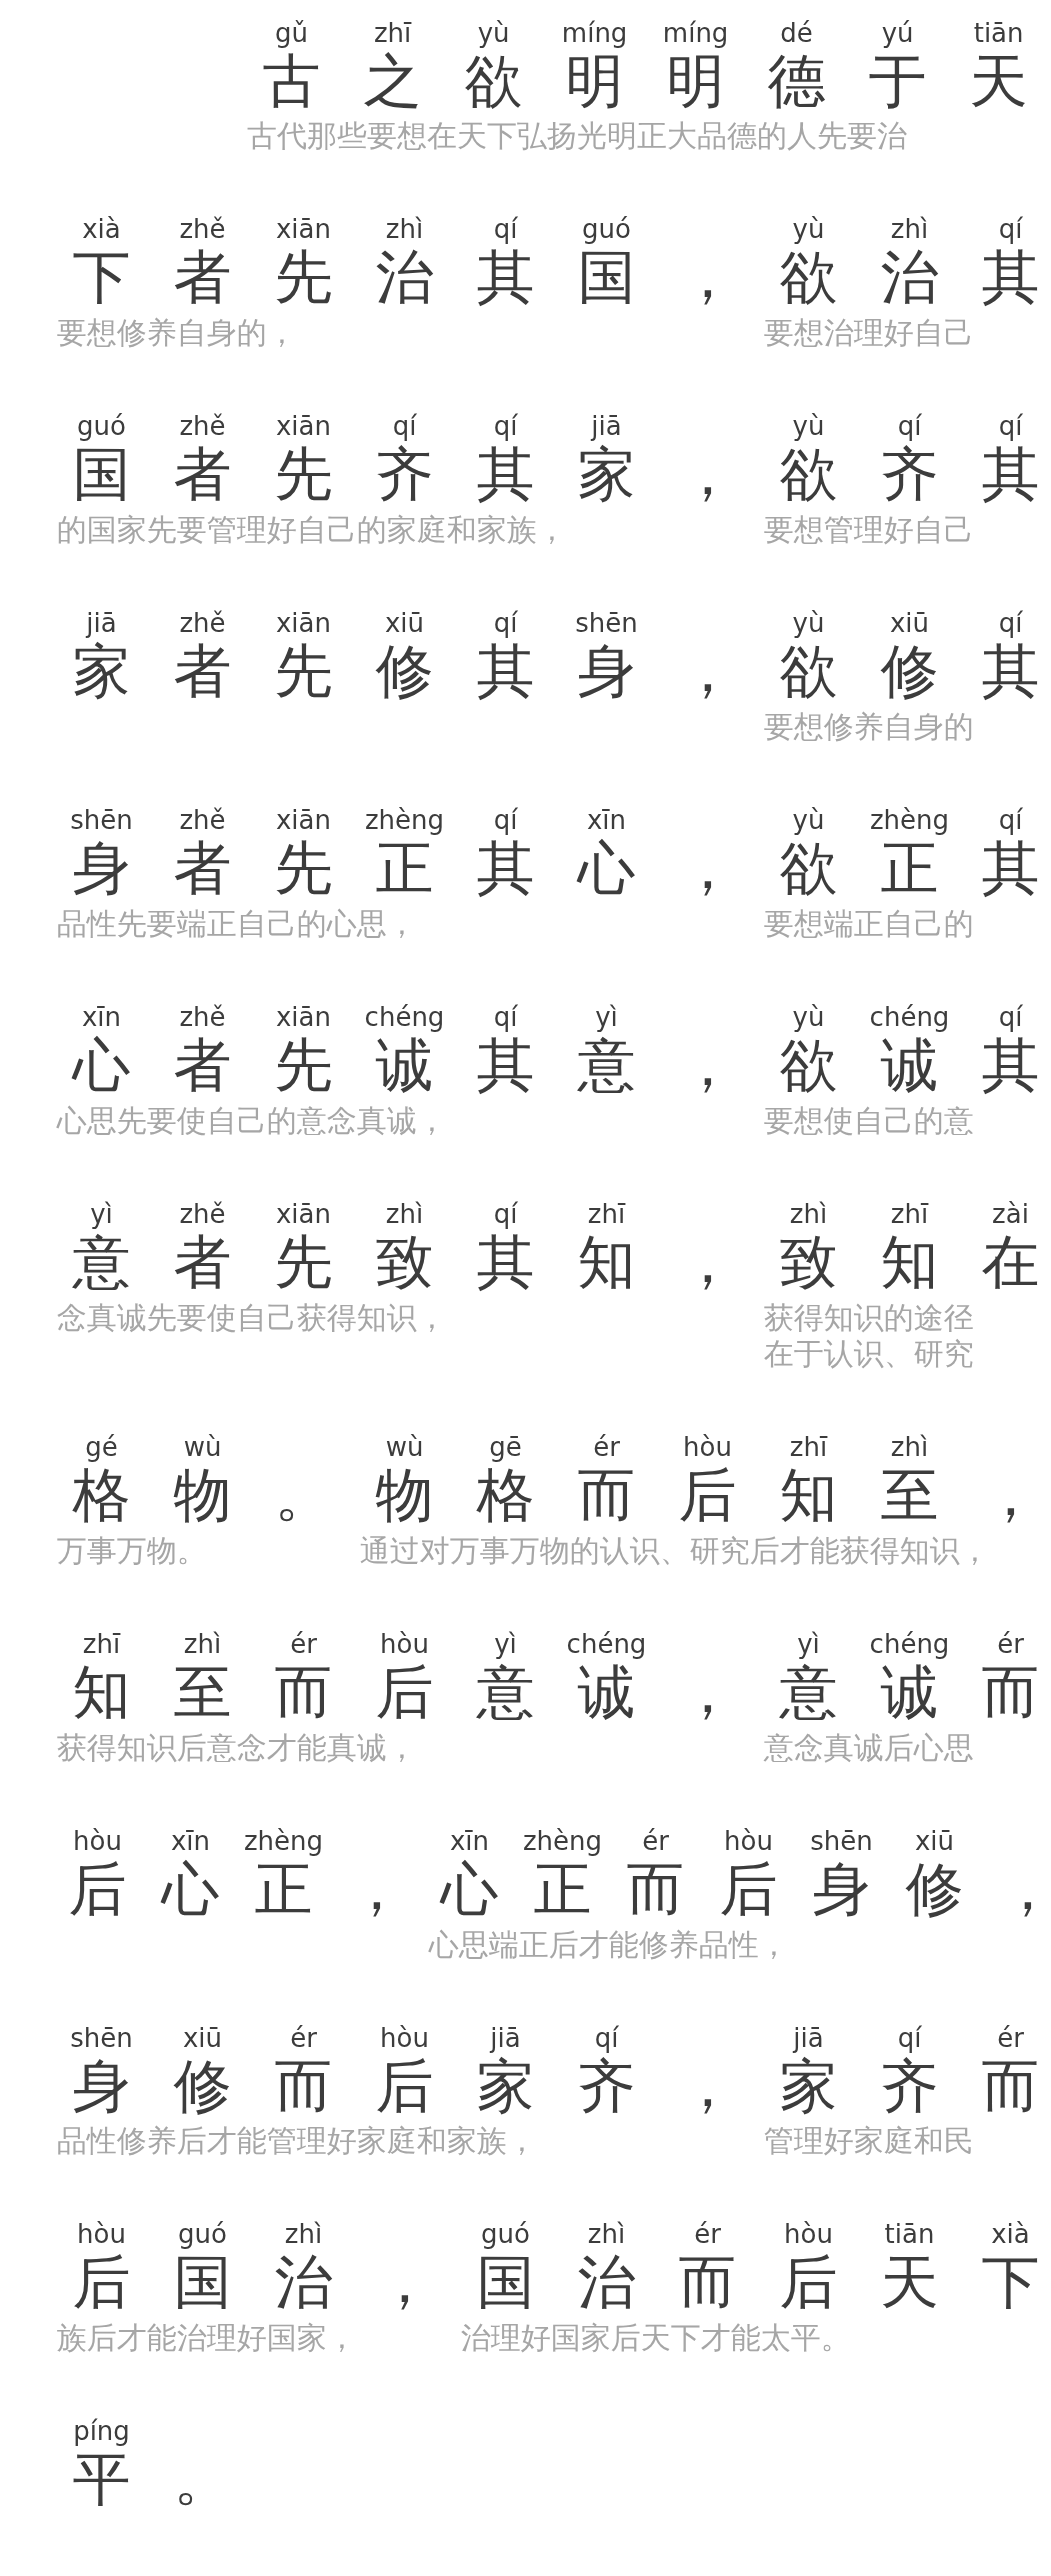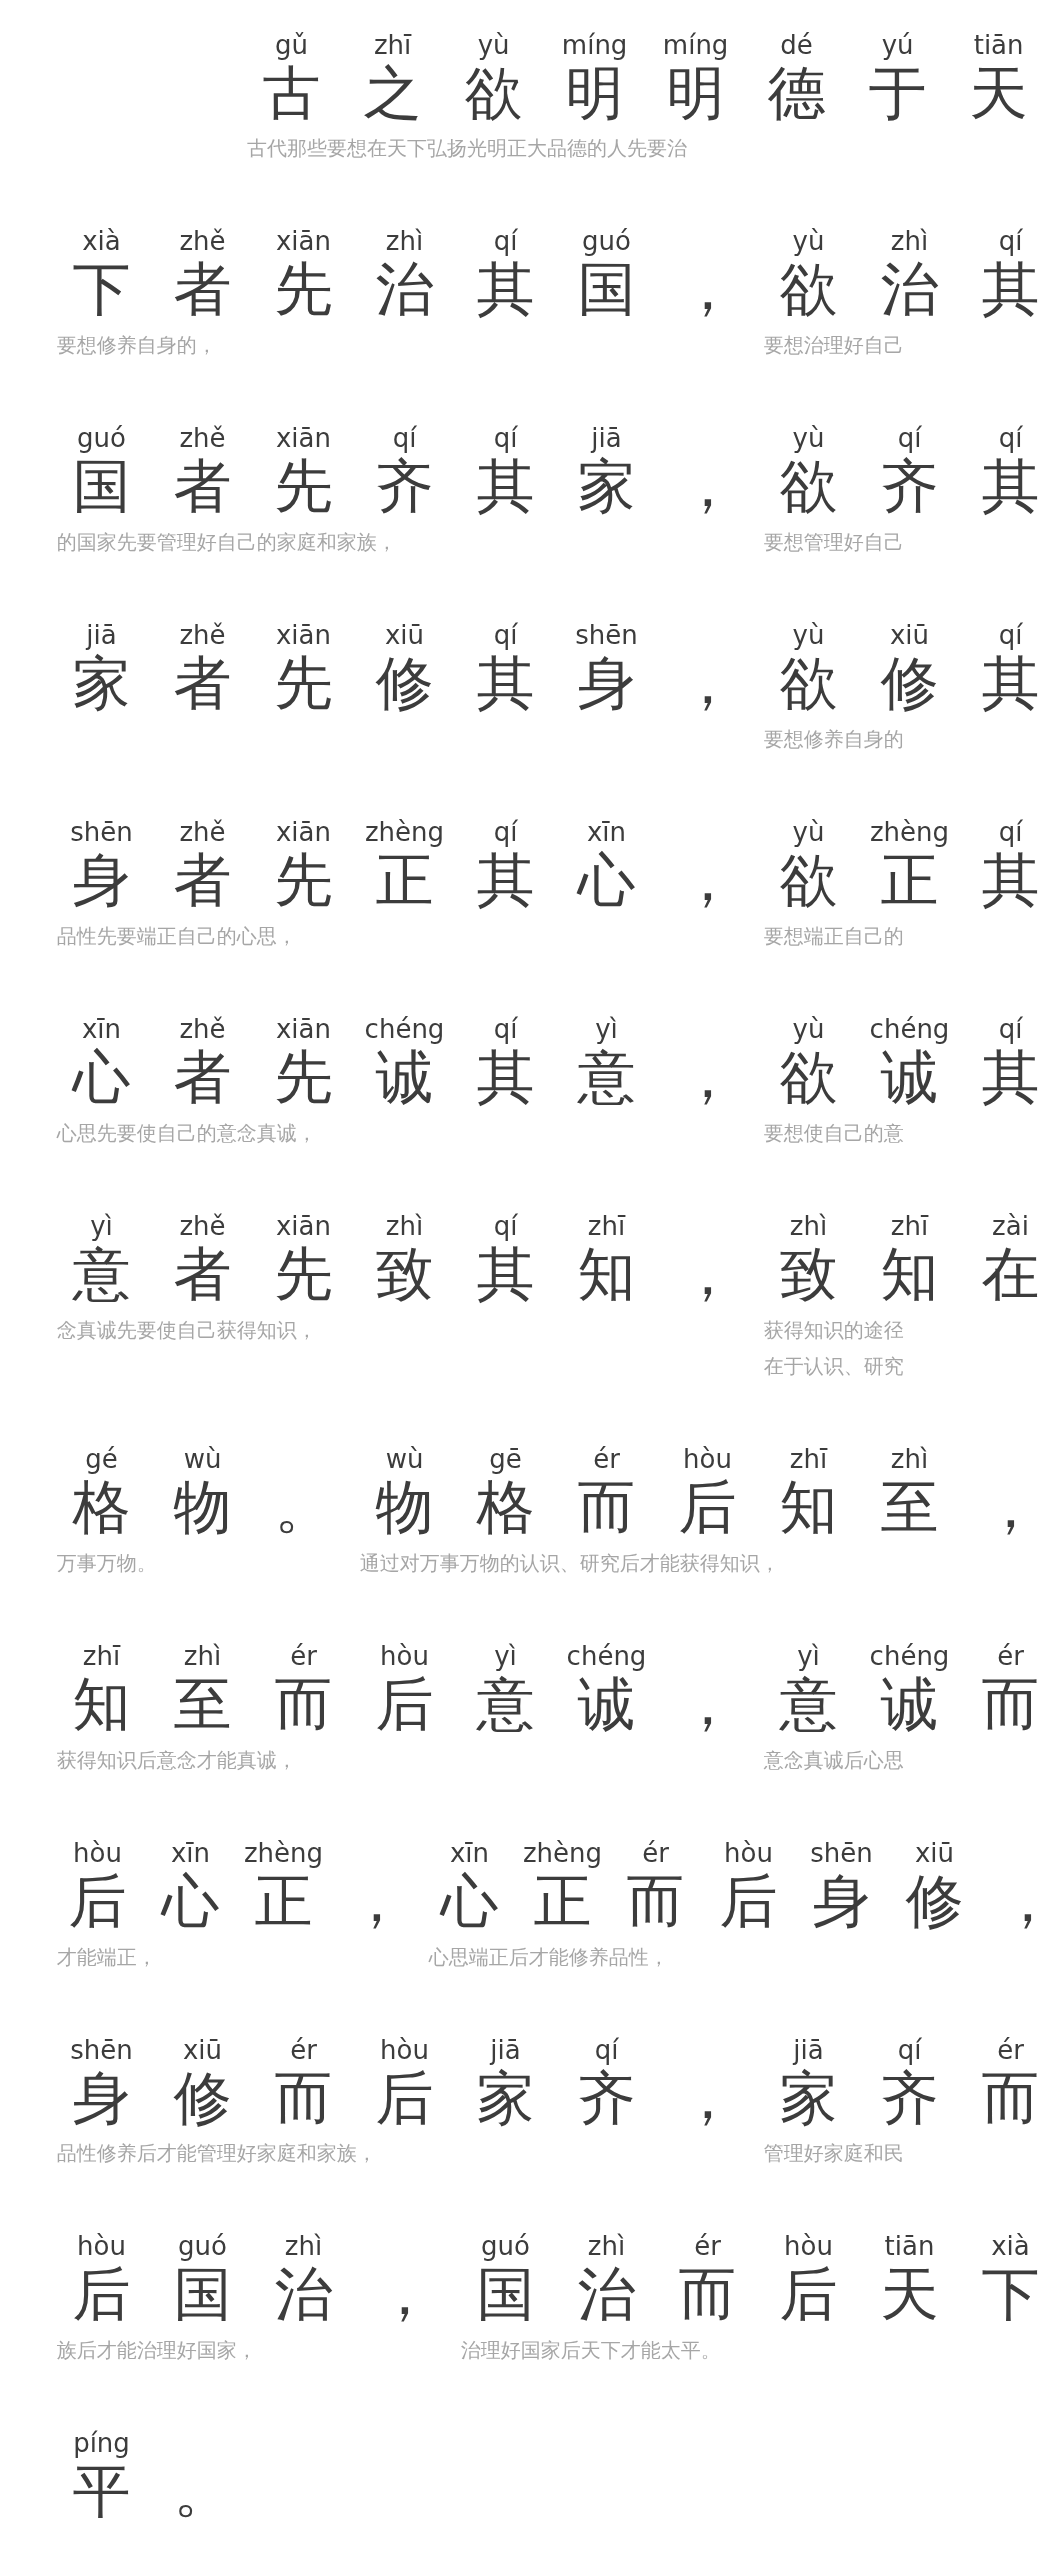--- a/index.html
+++ b/index.html
@@ -9,40 +9,40 @@
     overflow:hidden;
     font-family:"DejaVu Sans","Liberation Sans",sans-serif;
   }
   main{display:block;padding-top:15.6px;}
   .line{
     display:flex;align-items:flex-start;
     padding-left:51px;padding-right:1.9px;
     margin-bottom:58px;
   }
   .align-between{}
-  .align-end{justify-content:flex-end;margin-top:12px;}
+  .align-end{justify-content:flex-end;}
   .align-start{justify-content:flex-start;align-items:center;}
   .segment{flex:0 0 auto;}
   .cells{display:flex;}
   .cell{
     width:var(--cw,101px);flex:0 0 auto;
     display:flex;flex-direction:column;align-items:center;
   }
   .py{
     height:35px;line-height:35px;
     font-size:26px;color:var(--pinyin,#3c3c3c);
     white-space:nowrap;
   }
   .ch{
     height:66px;line-height:60px;
     font-size:58px;color:var(--hanzi,#3c3c3c);
   }
   .trans{
     margin:1.9px 0 0 5.8px;
-    font-size:20px;line-height:36px;
+    font-size:30px;line-height:36px;
     color:var(--trans,#a6a6a6);
     white-space:pre-line;
   }
 </style>
 </head>
 <body style="--bg: #ffffff; --hanzi: #3c3c3c; --pinyin: #3c3c3c; --trans: #a6a6a6;">
 
 <main>
     <div class="line align-end">
       <div class="segment">
@@ -512,21 +512,20 @@
           </div>
           <div class="cell">
             <div class="py">zhèng</div>
             <div class="ch">正</div>
           </div>
           <div class="cell">
             <div class="py"></div>
             <div class="ch">，</div>
           </div>
         </div>
-        <div class="trans">才能端正，</div>
       </div>
       <div class="segment">
         <div class="cells">
           <div class="cell">
             <div class="py">xīn</div>
             <div class="ch">心</div>
           </div>
           <div class="cell">
             <div class="py">zhèng</div>
             <div class="ch">正</div>

